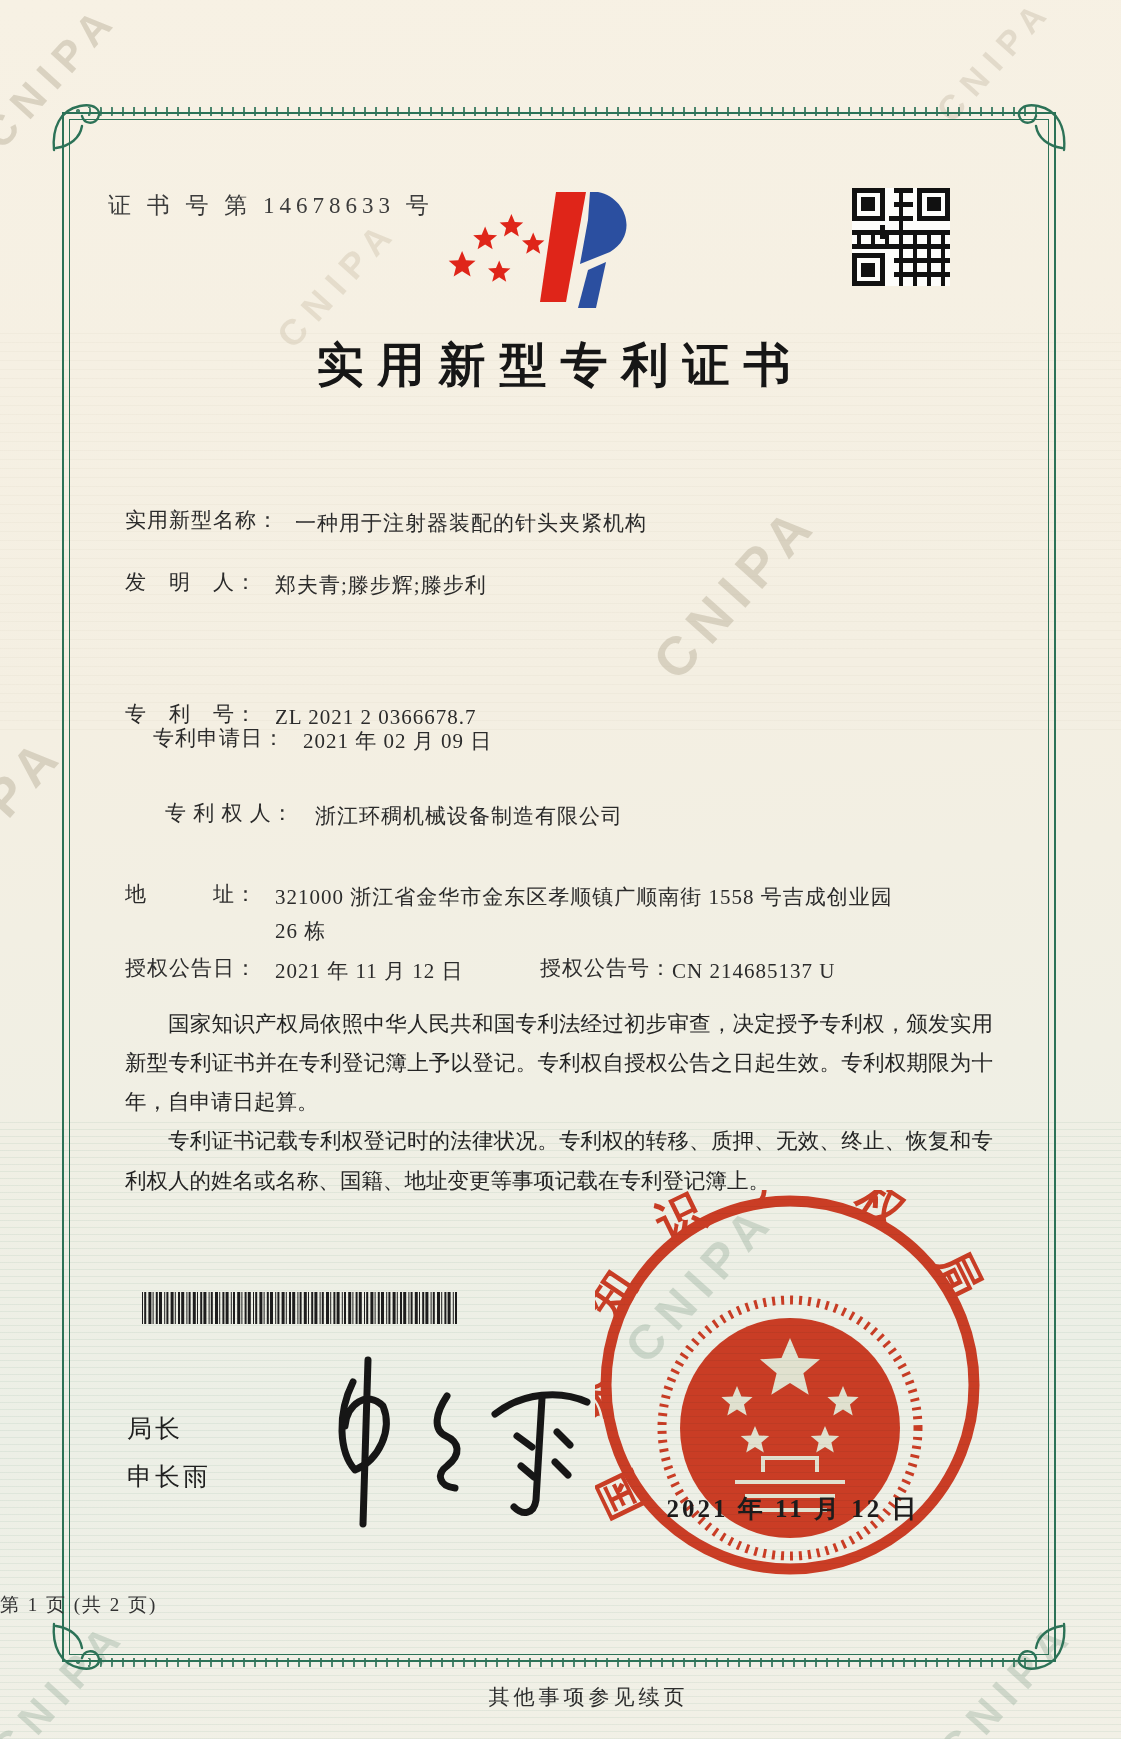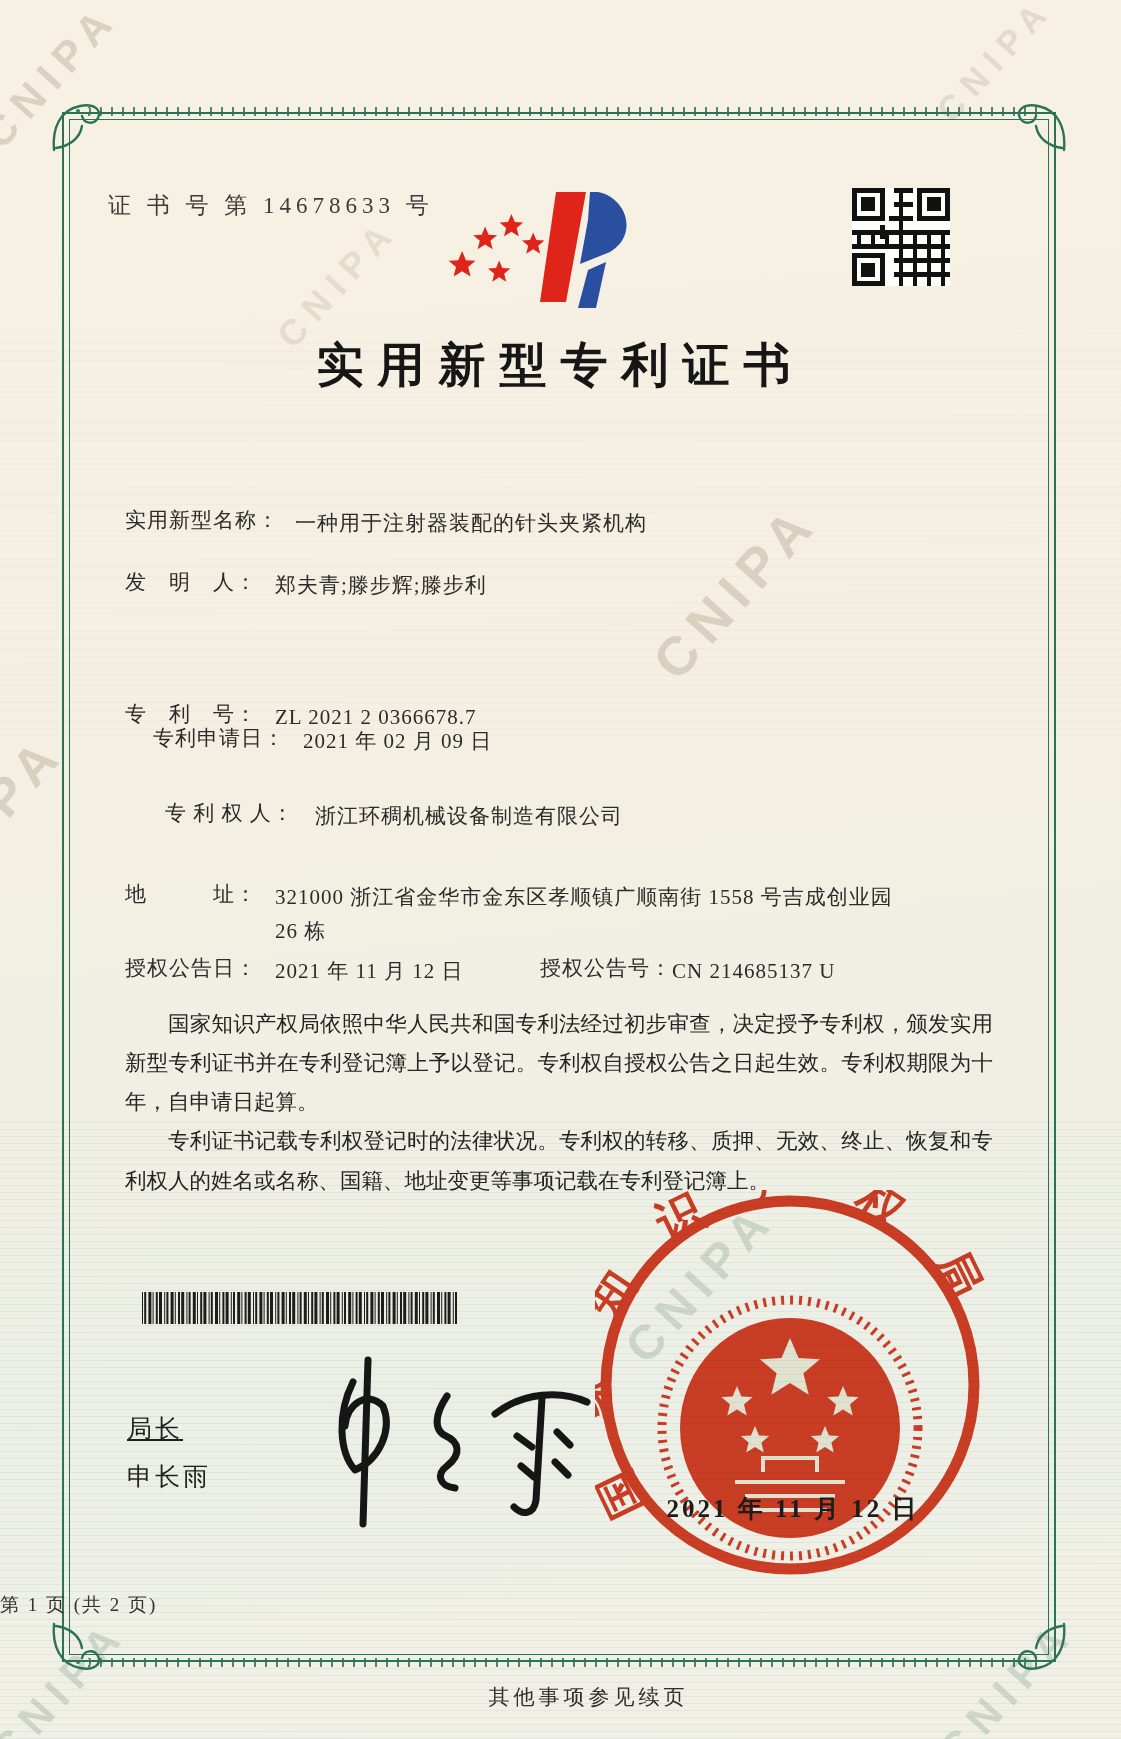--- a/index.html
+++ b/index.html
@@ -493,21 +493,21 @@
         <rect x="290.79999999999956" y="0" width="2" height="32" fill="#1d1d1d"></rect>
         <rect x="294.99999999999955" y="0" width="3" height="32" fill="#1d1d1d"></rect>
         <rect x="299.19999999999953" y="0" width="1" height="32" fill="#1d1d1d"></rect>
         <rect x="302.3999999999995" y="0" width="2" height="32" fill="#1d1d1d"></rect>
         <rect x="305.5999999999995" y="0" width="3" height="32" fill="#1d1d1d"></rect>
         <rect x="310.7999999999995" y="0" width="1" height="32" fill="#1d1d1d"></rect>
         <rect x="312.9999999999995" y="0" width="2" height="32" fill="#1d1d1d"></rect>
       </svg>
   </div>
 
-  <div class="sig-label" style="top:1412px;text-decoration:underline;">局长</div>
+  <div class="sig-label" style="top:1412px;">局长</div>
   <div class="sig-label" style="top:1460px;">申长雨</div>
 
   <div class="sig-script">
     <svg viewBox="0 0 310 190">
       <g fill="none" stroke="#161616" stroke-width="7" stroke-linecap="round" stroke-linejoin="round">
         <path d="M58 30 C42 62 44 100 60 118 C84 108 98 78 88 54 C72 38 52 52 50 74"></path>
         <path d="M73 8 L68 172"></path>
         <path d="M152 44 C140 62 138 78 151 84 C164 90 167 102 152 114 C141 122 144 134 160 136"></path>
         <path d="M200 62 C228 40 266 38 292 50"></path>
         <path d="M247 46 L241 148 C239 162 228 164 219 155"></path>

